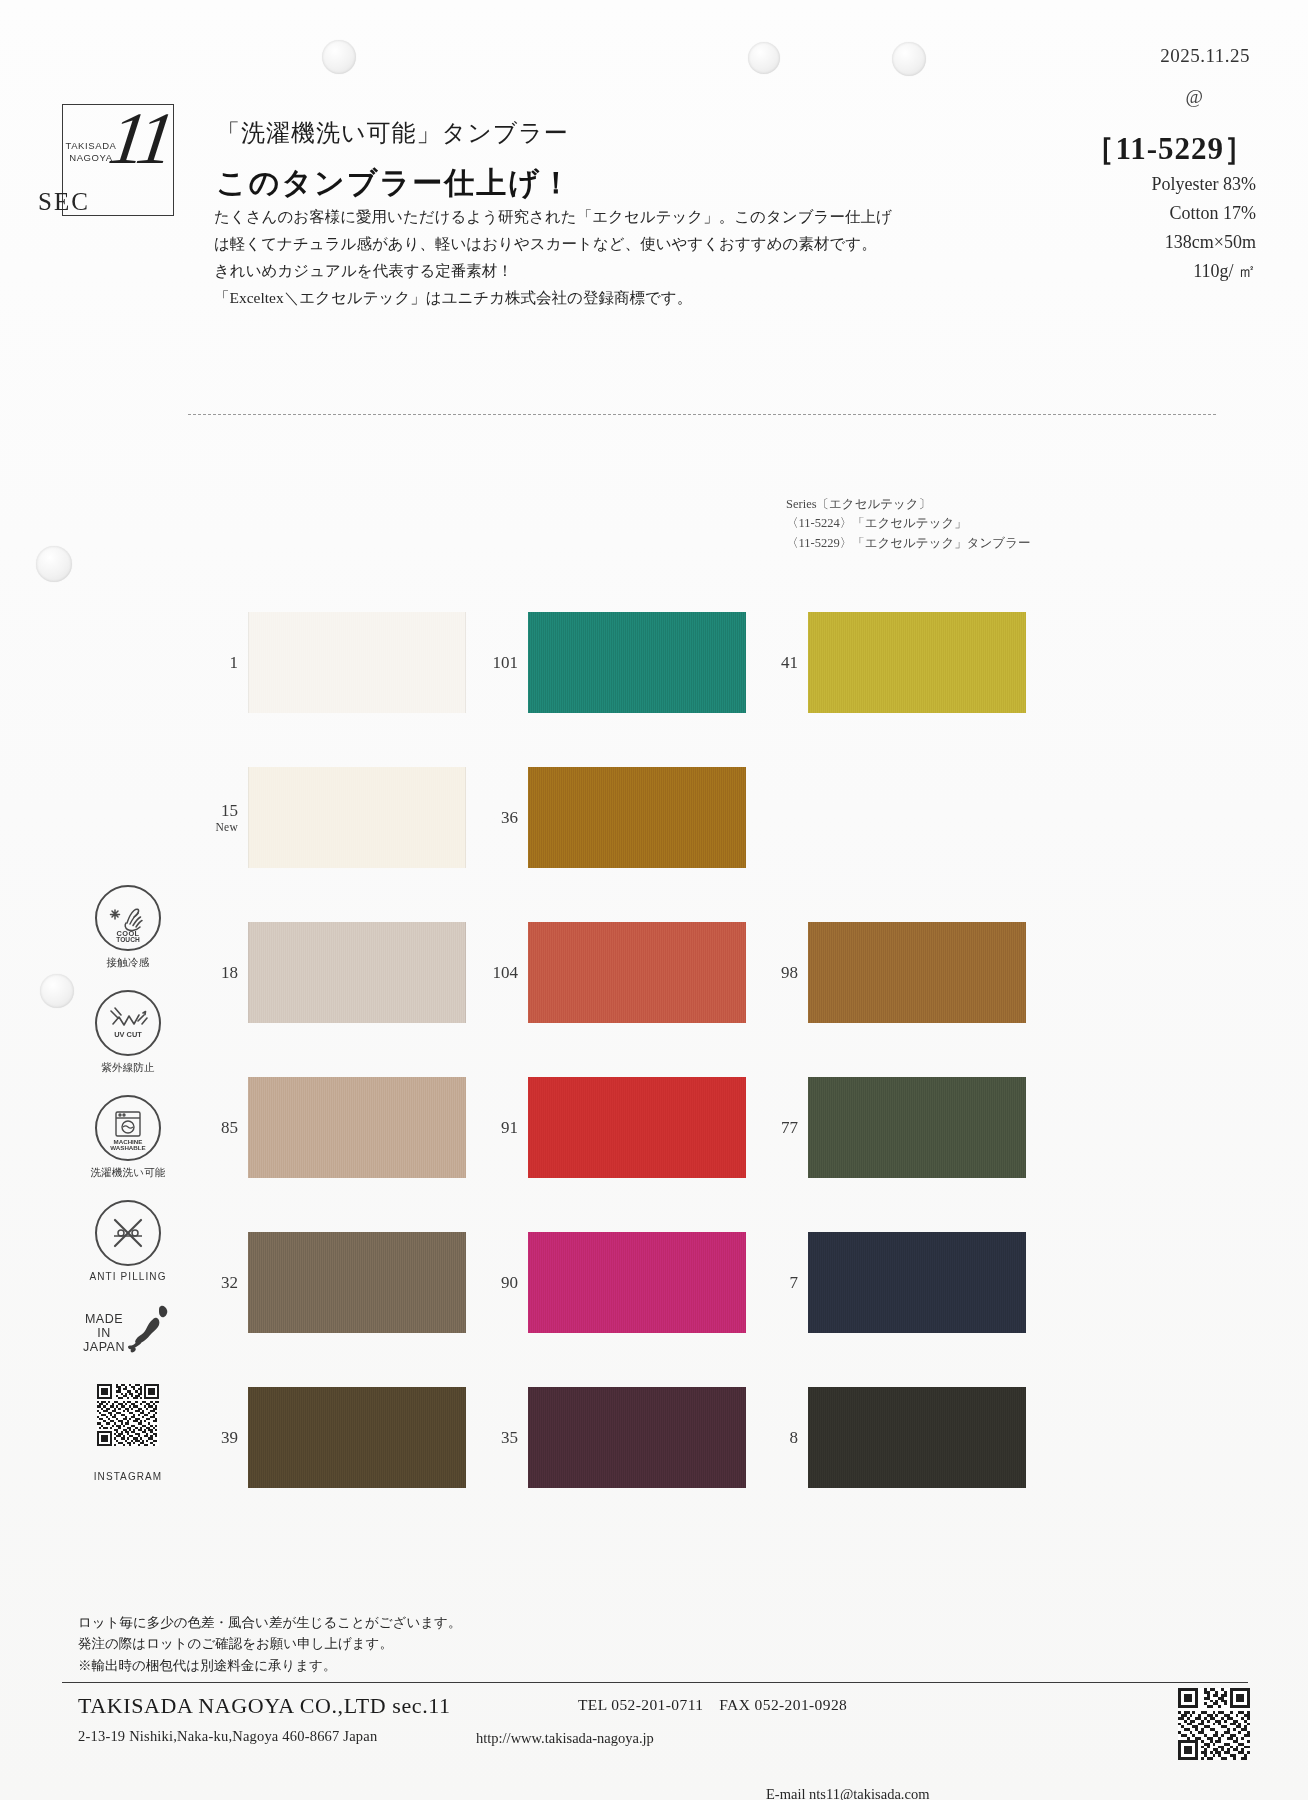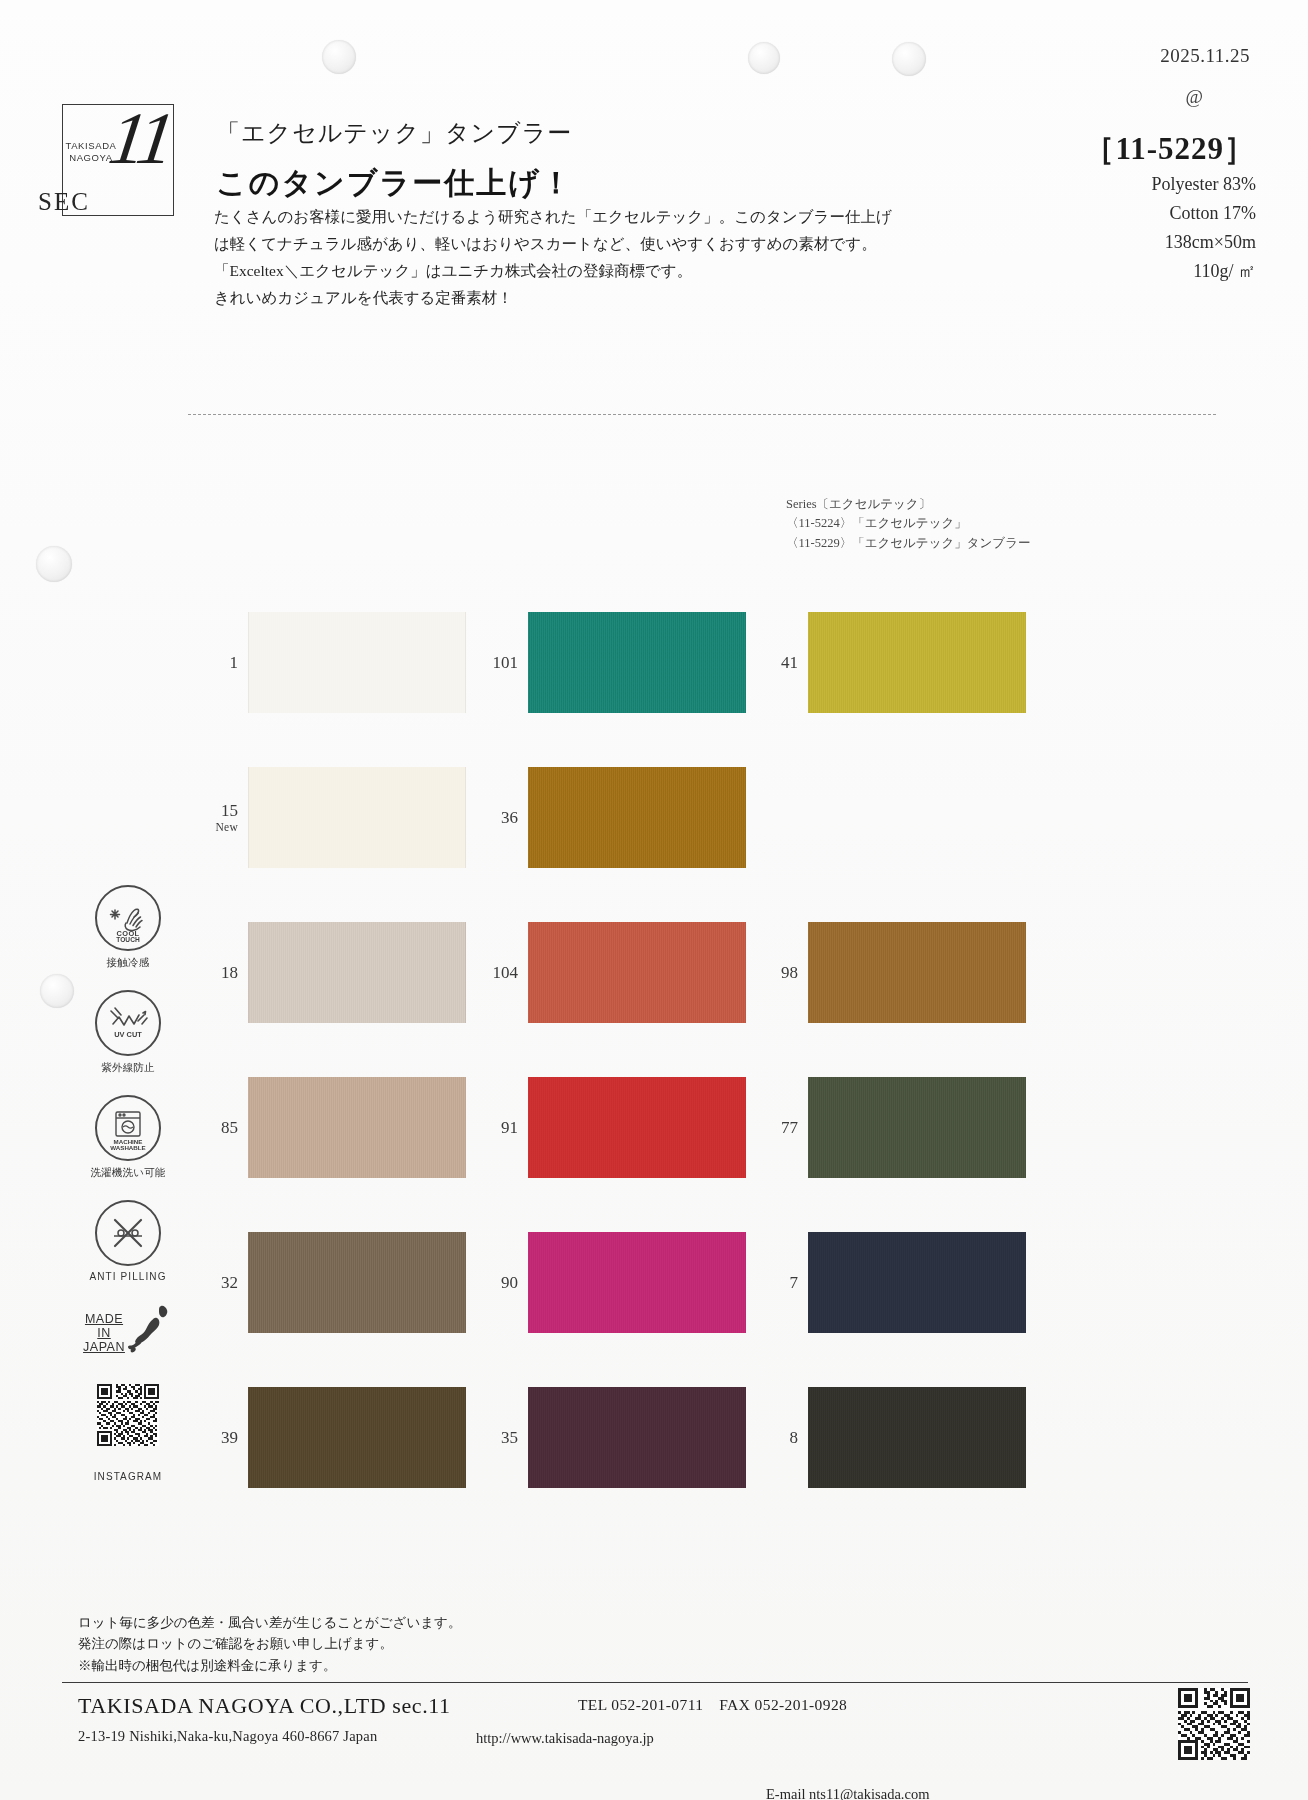--- a/index.html
+++ b/index.html
@@ -72,21 +72,21 @@
   .ico{margin-bottom:8px;}
   .circ{width:62px;height:62px;border-radius:50%;border:2.4px solid #4a4a4a;margin:0 auto;
     position:relative;display:flex;align-items:center;justify-content:center;text-align:right;}
   .circ svg{display:block;}
   .ctext{position:absolute;left:0;right:0;bottom:9px;font-size:7.4px;font-weight:bold;
     letter-spacing:.4px;color:#3d3d3d;font-family:"Liberation Sans",sans-serif;line-height:1.05;}
   .ilabel{font-size:10.5px;color:#333;margin:5px 0 20px;letter-spacing:.2px;}
   .ilabel.en{font-family:"Liberation Sans",sans-serif;letter-spacing:1.1px;font-size:10px;}
   .mij{display:flex;align-items:center;justify-content:center;gap:2px;margin-bottom:20px;}
   .mij-t{font-family:"Liberation Sans",sans-serif;font-size:12.5px;line-height:1.12;
-    text-align:center;color:#333;letter-spacing:.5px;text-decoration:underline;}
+    text-align:center;color:#333;letter-spacing:.5px;}
   .qr{width:62px;height:62px;margin:0 auto;}
 
   
   .notes{position:absolute;left:78px;top:1612px;font-size:13.5px;line-height:1.58;color:#252525;}
   .frule{position:absolute;left:62px;top:1682px;width:1186px;border-top:1.1px solid #3b3b3b;}
   .f-co{position:absolute;left:78px;top:1693px;font-size:22px;letter-spacing:.6px;color:#1c1c1c;}
   .f-ad{position:absolute;left:78px;top:1728px;font-size:14.5px;color:#262626;letter-spacing:.2px;}
   .f-web{position:absolute;left:476px;top:1730px;font-size:14.5px;color:#262626;}
   .f-tel{position:absolute;left:578px;top:1695px;font-size:15.5px;color:#222;letter-spacing:.4px;}
   .f-mail{position:absolute;left:766px;top:1786px;font-size:14.5px;color:#262626;}
@@ -104,28 +104,28 @@
   <div class="hole" style="left:40px;top:974px;width:34px;height:34px;"></div>
 
   <div class="logo-box"></div>
   <div class="logo-txt">
     <div>TAKISADA</div>
     <div>NAGOYA</div>
   </div>
   <div class="logo-sec">SEC</div>
   <div class="logo-11">11</div>
 
-  <div class="title-1">「エクセルテック」タンブラー</div>
+  <div class="title-1">「洗濯機洗い可能」タンブラー</div>
   <div class="title-2">このタンブラー仕上げ！</div>
 
   <div class="desc">
     <div>たくさんのお客様に愛用いただけるよう研究された「エクセルテック」。このタンブラー仕上げ</div>
     <div>は軽くてナチュラル感があり、軽いはおりやスカートなど、使いやすくおすすめの素材です。</div>
+    <div>きれいめカジュアルを代表する定番素材！</div>
     <div>「Exceltex＼エクセルテック」はユニチカ株式会社の登録商標です。</div>
-    <div>きれいめカジュアルを代表する定番素材！</div>
   </div>
 
   <div class="date">2025.11.25</div>
   <div class="at">@</div>
   <div class="code">［11-5229］</div>
   <div class="spec">
     <div>Polyester 83%</div>
     <div>Cotton 17%</div>
     <div>138cm×50m</div>
     <div>110g/ ㎡</div>

